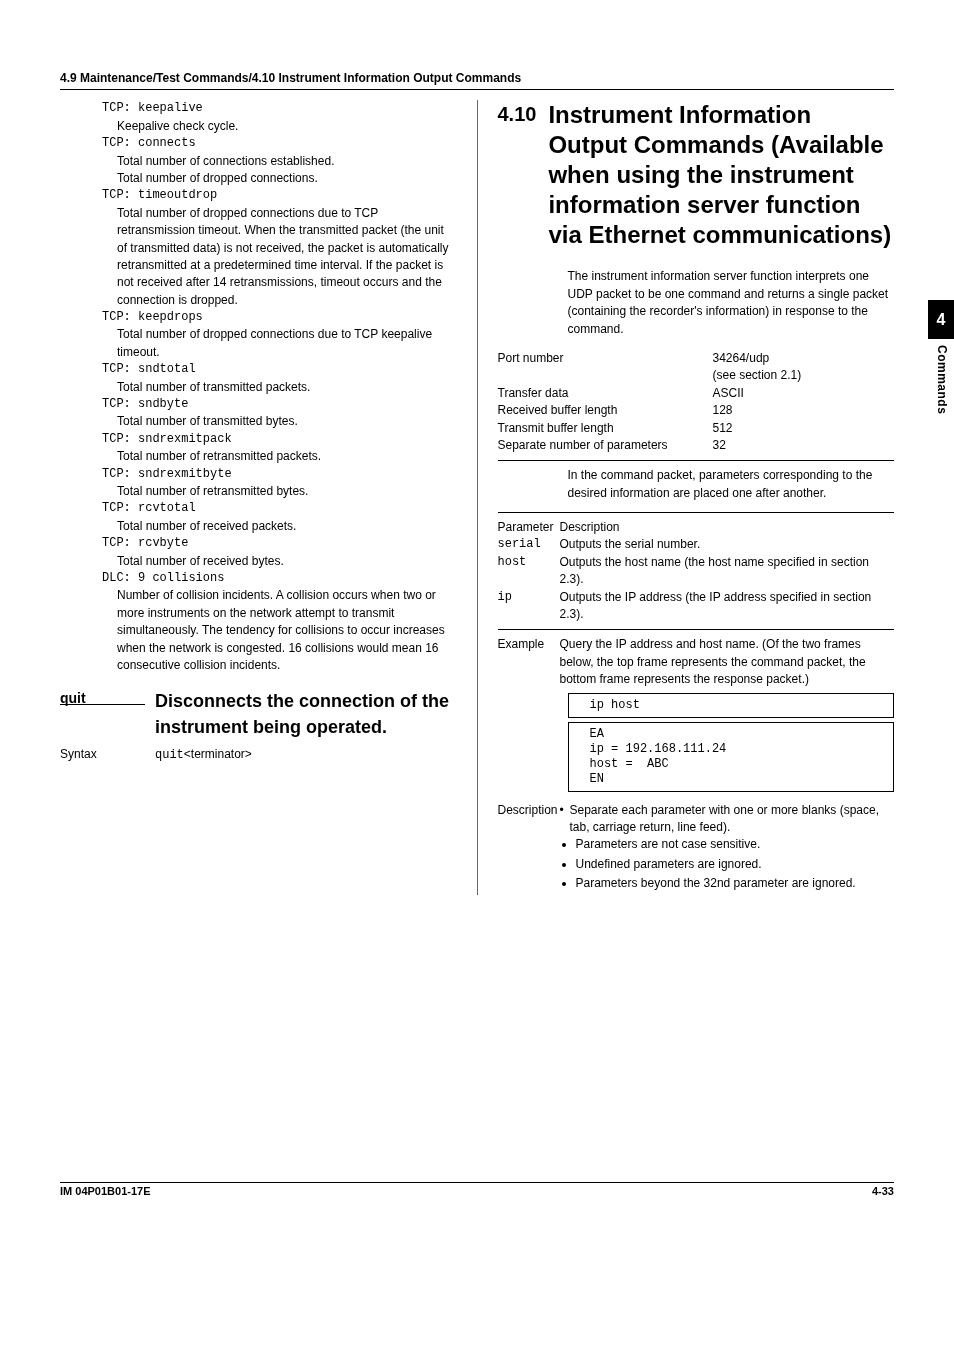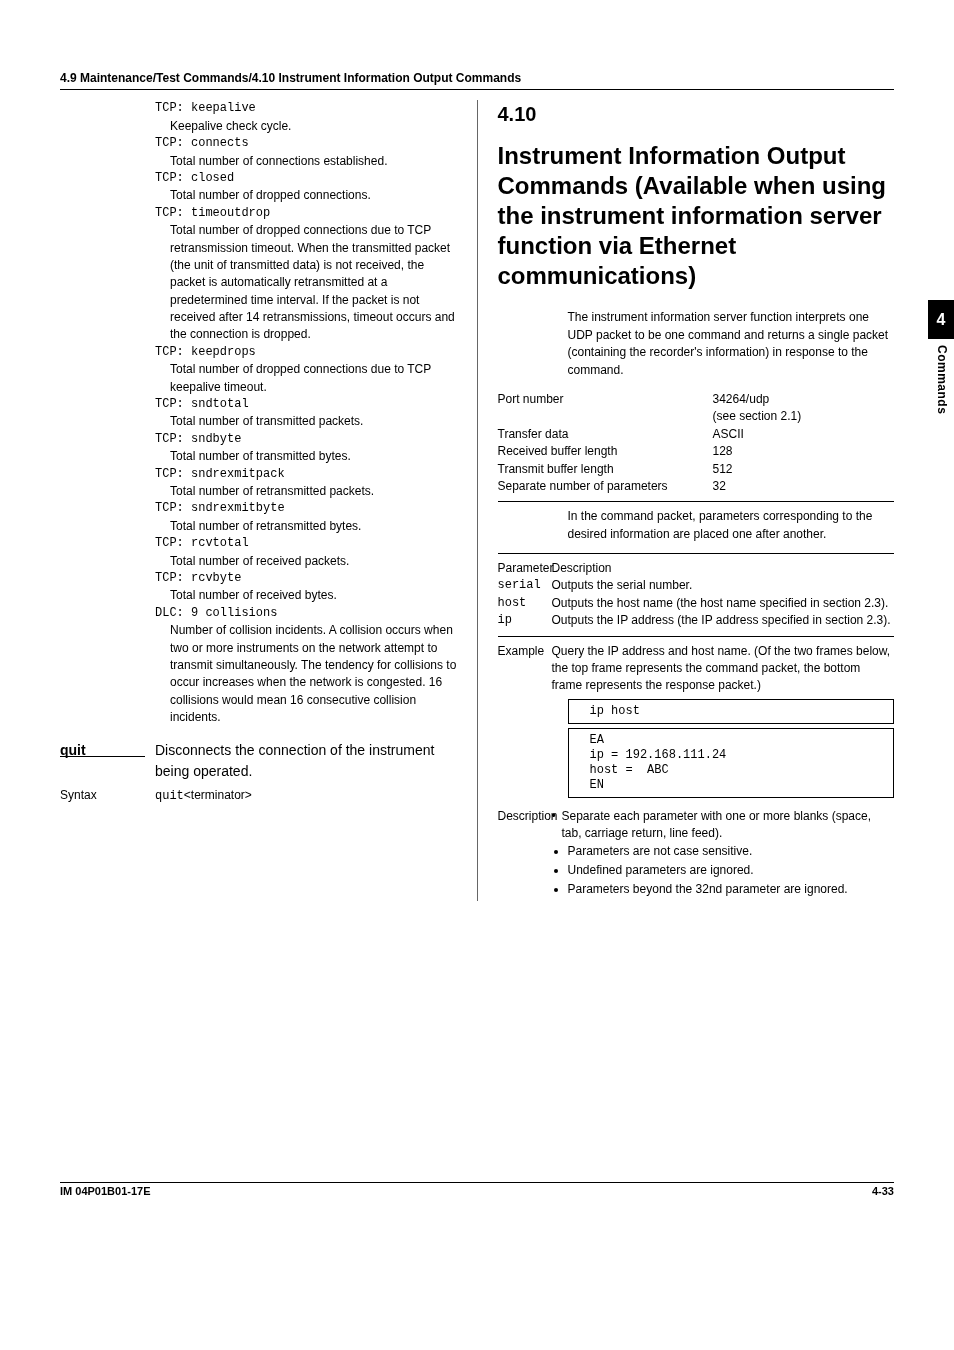--- a/index.html
+++ b/index.html
@@ -36,21 +36,21 @@
     flex: 1;
   }
   .col-sep {
     border-left: 1px solid #666;
   }
   .mono {
     font-family: "Courier New", Courier, monospace;
     font-size: 12px;
   }
   .indent-block {
-    margin-left: 95px;
+    margin-left: 42px;
   }
   .def-label {
     margin-top: 0;
   }
   .def-desc {
     margin-left: 15px;
   }
   .cmd-row {
     display: flex;
     margin-top: 14px;
@@ -58,37 +58,36 @@
   .cmd-name {
     width: 85px;
     font-weight: bold;
     font-size: 14px;
     border-bottom: 1.5px solid #000;
     flex-shrink: 0;
     margin-right: 10px;
     height: 16px;
   }
   .cmd-body {
-    font-weight: normal;
-    font-size: 14px;
+    font-weight: bold;
+    font-size: 18px;
   }
   .syn-row {
     display: flex;
     margin-top: 6px;
   }
   .syn-label {
     width: 55px;
     flex-shrink: 0;
   }
   .sec-title {
     display: flex;
     align-items: flex-start;
     gap: 12px;
     margin-bottom: 18px;
-    flex-direction: column;
   }
   .sec-num {
     font-size: 20px;
     font-weight: bold;
   }
   .sec-text {
     font-size: 24px;
     font-weight: bold;
     line-height: 1.25;
   }
@@ -109,21 +108,21 @@
   }
   .rule-sep {
     border-top: 1px solid #000;
     margin: 6px 0;
   }
   .param-row {
     display: flex;
     margin-left: 0;
   }
   .param-k {
-    width: 54px;
+    width: 62px;
     flex-shrink: 0;
   }
   .param-v {
     flex: 1;
   }
   .code-box {
     border: 1px solid #000;
     padding: 4px 21px;
     margin-left: 70px;
     margin-top: 4px;
@@ -187,21 +186,20 @@
   </div>
 
   <div class="columns">
 
     <div class="col-left">
       <div class="indent-block">
         <div class="mono def-label">TCP: keepalive</div>
         <div class="def-desc">Keepalive check cycle.</div>
         <div class="mono def-label">TCP: connects</div>
         <div class="def-desc">Total number of connections established.</div>
-        <div class="mono def-label">TCP: closed</div>
         <div class="def-desc">Total number of dropped connections.</div>
         <div class="mono def-label">TCP: timeoutdrop</div>
         <div class="def-desc">Total number of dropped connections due to TCP retransmission timeout. When the transmitted packet (the unit of transmitted data) is not received, the packet is automatically retransmitted at a predetermined time interval. If the packet is not received after 14 retransmissions, timeout occurs and the connection is dropped.</div>
         <div class="mono def-label">TCP: keepdrops</div>
         <div class="def-desc">Total number of dropped connections due to TCP keepalive timeout.</div>
         <div class="mono def-label">TCP: sndtotal</div>
         <div class="def-desc">Total number of transmitted packets.</div>
         <div class="mono def-label">TCP: sndbyte</div>
         <div class="def-desc">Total number of transmitted bytes.</div>
         <div class="mono def-label">TCP: sndrexmitpack</div>

